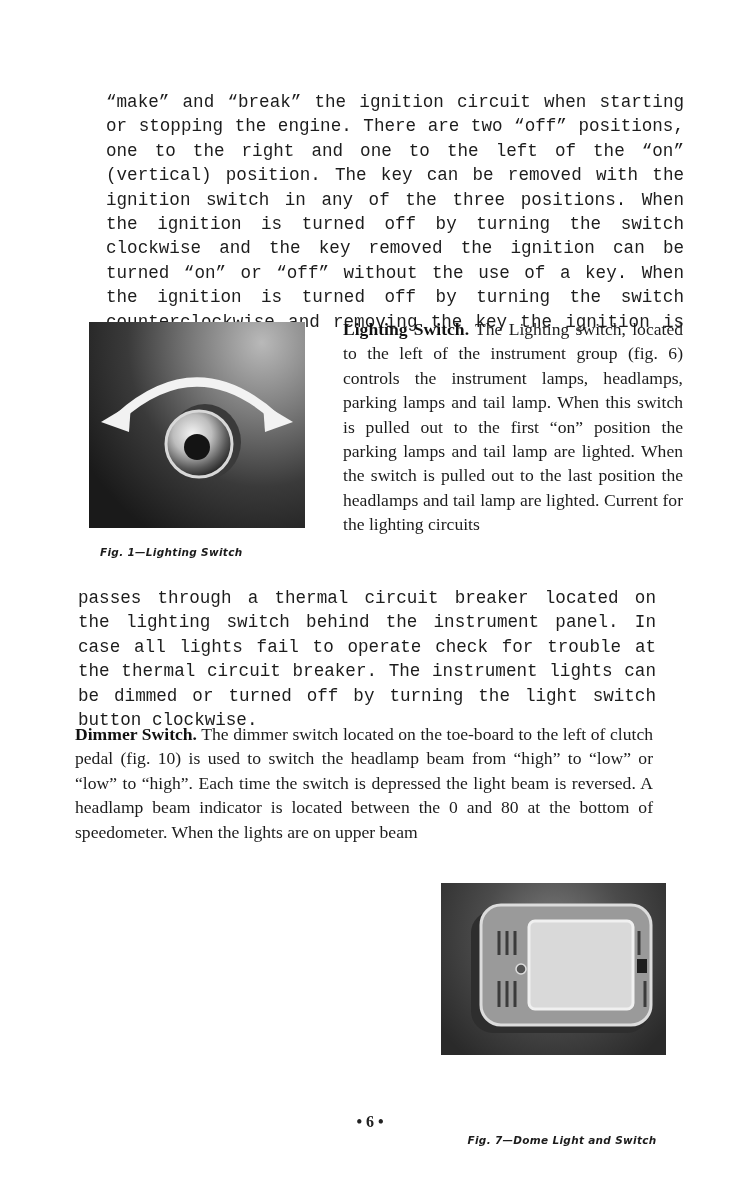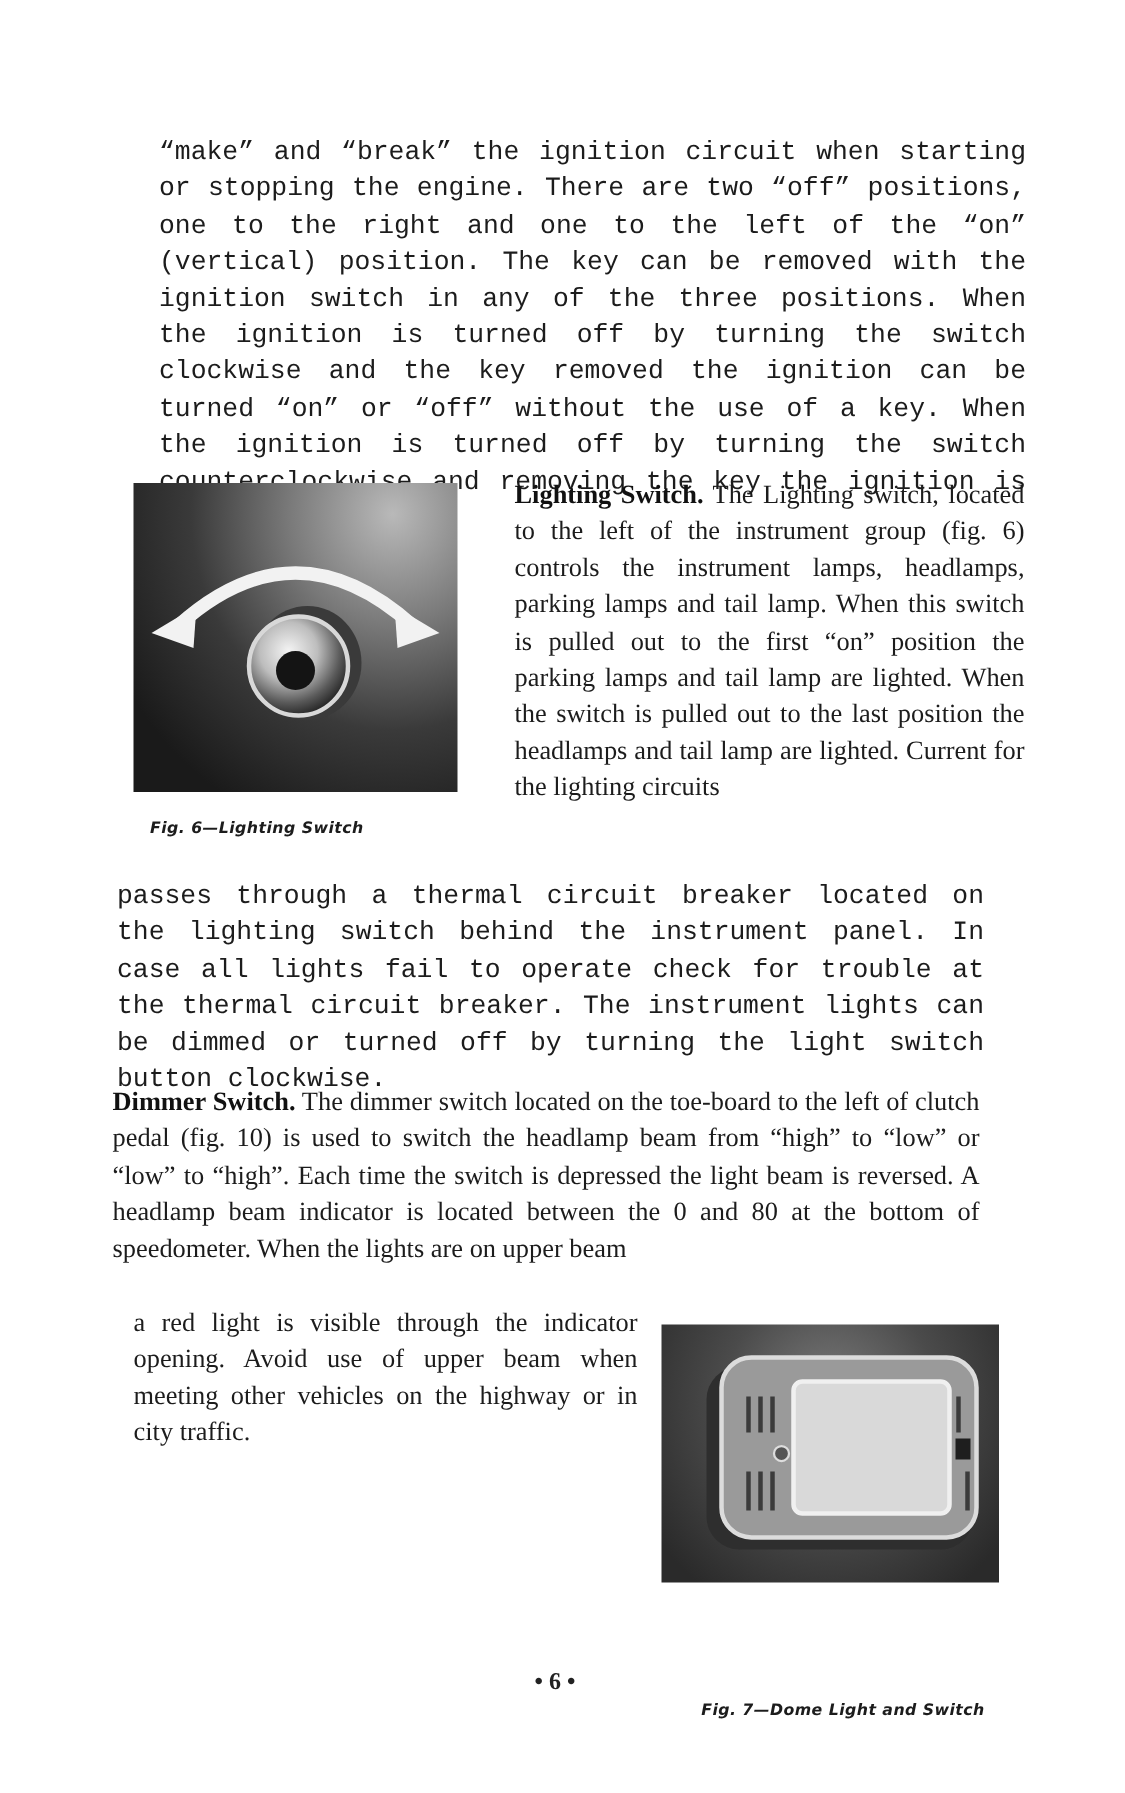--- a/index.html
+++ b/index.html
@@ -64,29 +64,28 @@
         </radialGradient>
       </defs>
       <path d="M30,95 Q108,25 186,95" fill="none" stroke="#f2f2f2" stroke-width="9"></path>
       <polygon points="12,100 42,82 40,110" fill="#f2f2f2"></polygon>
       <polygon points="204,100 174,82 176,110" fill="#f2f2f2"></polygon>
       <ellipse cx="116" cy="120" rx="36" ry="38" fill="#3a3a3a"></ellipse>
       <circle cx="110" cy="122" r="33" fill="url(#knob)" stroke="#d8d8d8" stroke-width="3"></circle>
       <circle cx="108" cy="125" r="13" fill="#141414"></circle>
     </svg>
   </div>
-  <div class="caption cap6">Fig. 6—Lighting Switch</div>
+  <div class="caption cap6">Fig. 1—Lighting Switch</div>
 
   <p class="para p2"><b>Lighting Switch.</b><span> The Lighting switch, located to the left of the instrument group (fig. 6) controls the instrument lamps, headlamps, parking lamps and tail lamp. When this switch is pulled out to the first “on” position the parking lamps and tail lamp are lighted. When the switch is pulled out to the last position the headlamps and tail lamp are lighted. Current for the lighting circuits</span></p>
 
   <p class="para p3">passes through a thermal circuit breaker located on the lighting switch behind the instrument panel. In case all lights fail to operate check for trouble at the thermal circuit breaker. The instrument lights can be dimmed or turned off by turning the light switch button clockwise.</p>
 
   <p class="para p4"><b>Dimmer Switch.</b><span> The dimmer switch located on the toe-board to the left of clutch pedal (fig. 10) is used to switch the headlamp beam from “high” to “low” or “low” to “high”. Each time the switch is depressed the light beam is reversed. A headlamp beam indicator is located between the 0 and 80 at the bottom of speedometer. When the lights are on upper beam</span></p>
 
-  <p class="para p4b">a red light is visible through the indicator opening. Avoid use of upper beam when meeting other vehicles on the highway or in city traffic.</p>
 
 
   <div class="figure fig7">
     <svg width="225" height="172" viewBox="0 0 225 172">
       <rect x="30" y="28" width="178" height="122" rx="22" fill="#2e2e2e"></rect>
       <rect x="40" y="22" width="170" height="120" rx="20" fill="#9a9a9a" stroke="#dcdcdc" stroke-width="3"></rect>
       <rect x="88" y="38" width="104" height="88" rx="6" fill="#d9d9d9" stroke="#f0f0f0" stroke-width="3"></rect>
       <g stroke="#3b3b3b" stroke-width="3">
         <line x1="58" y1="48" x2="58" y2="72"></line>
           <line x1="66" y1="48" x2="66" y2="72"></line>

